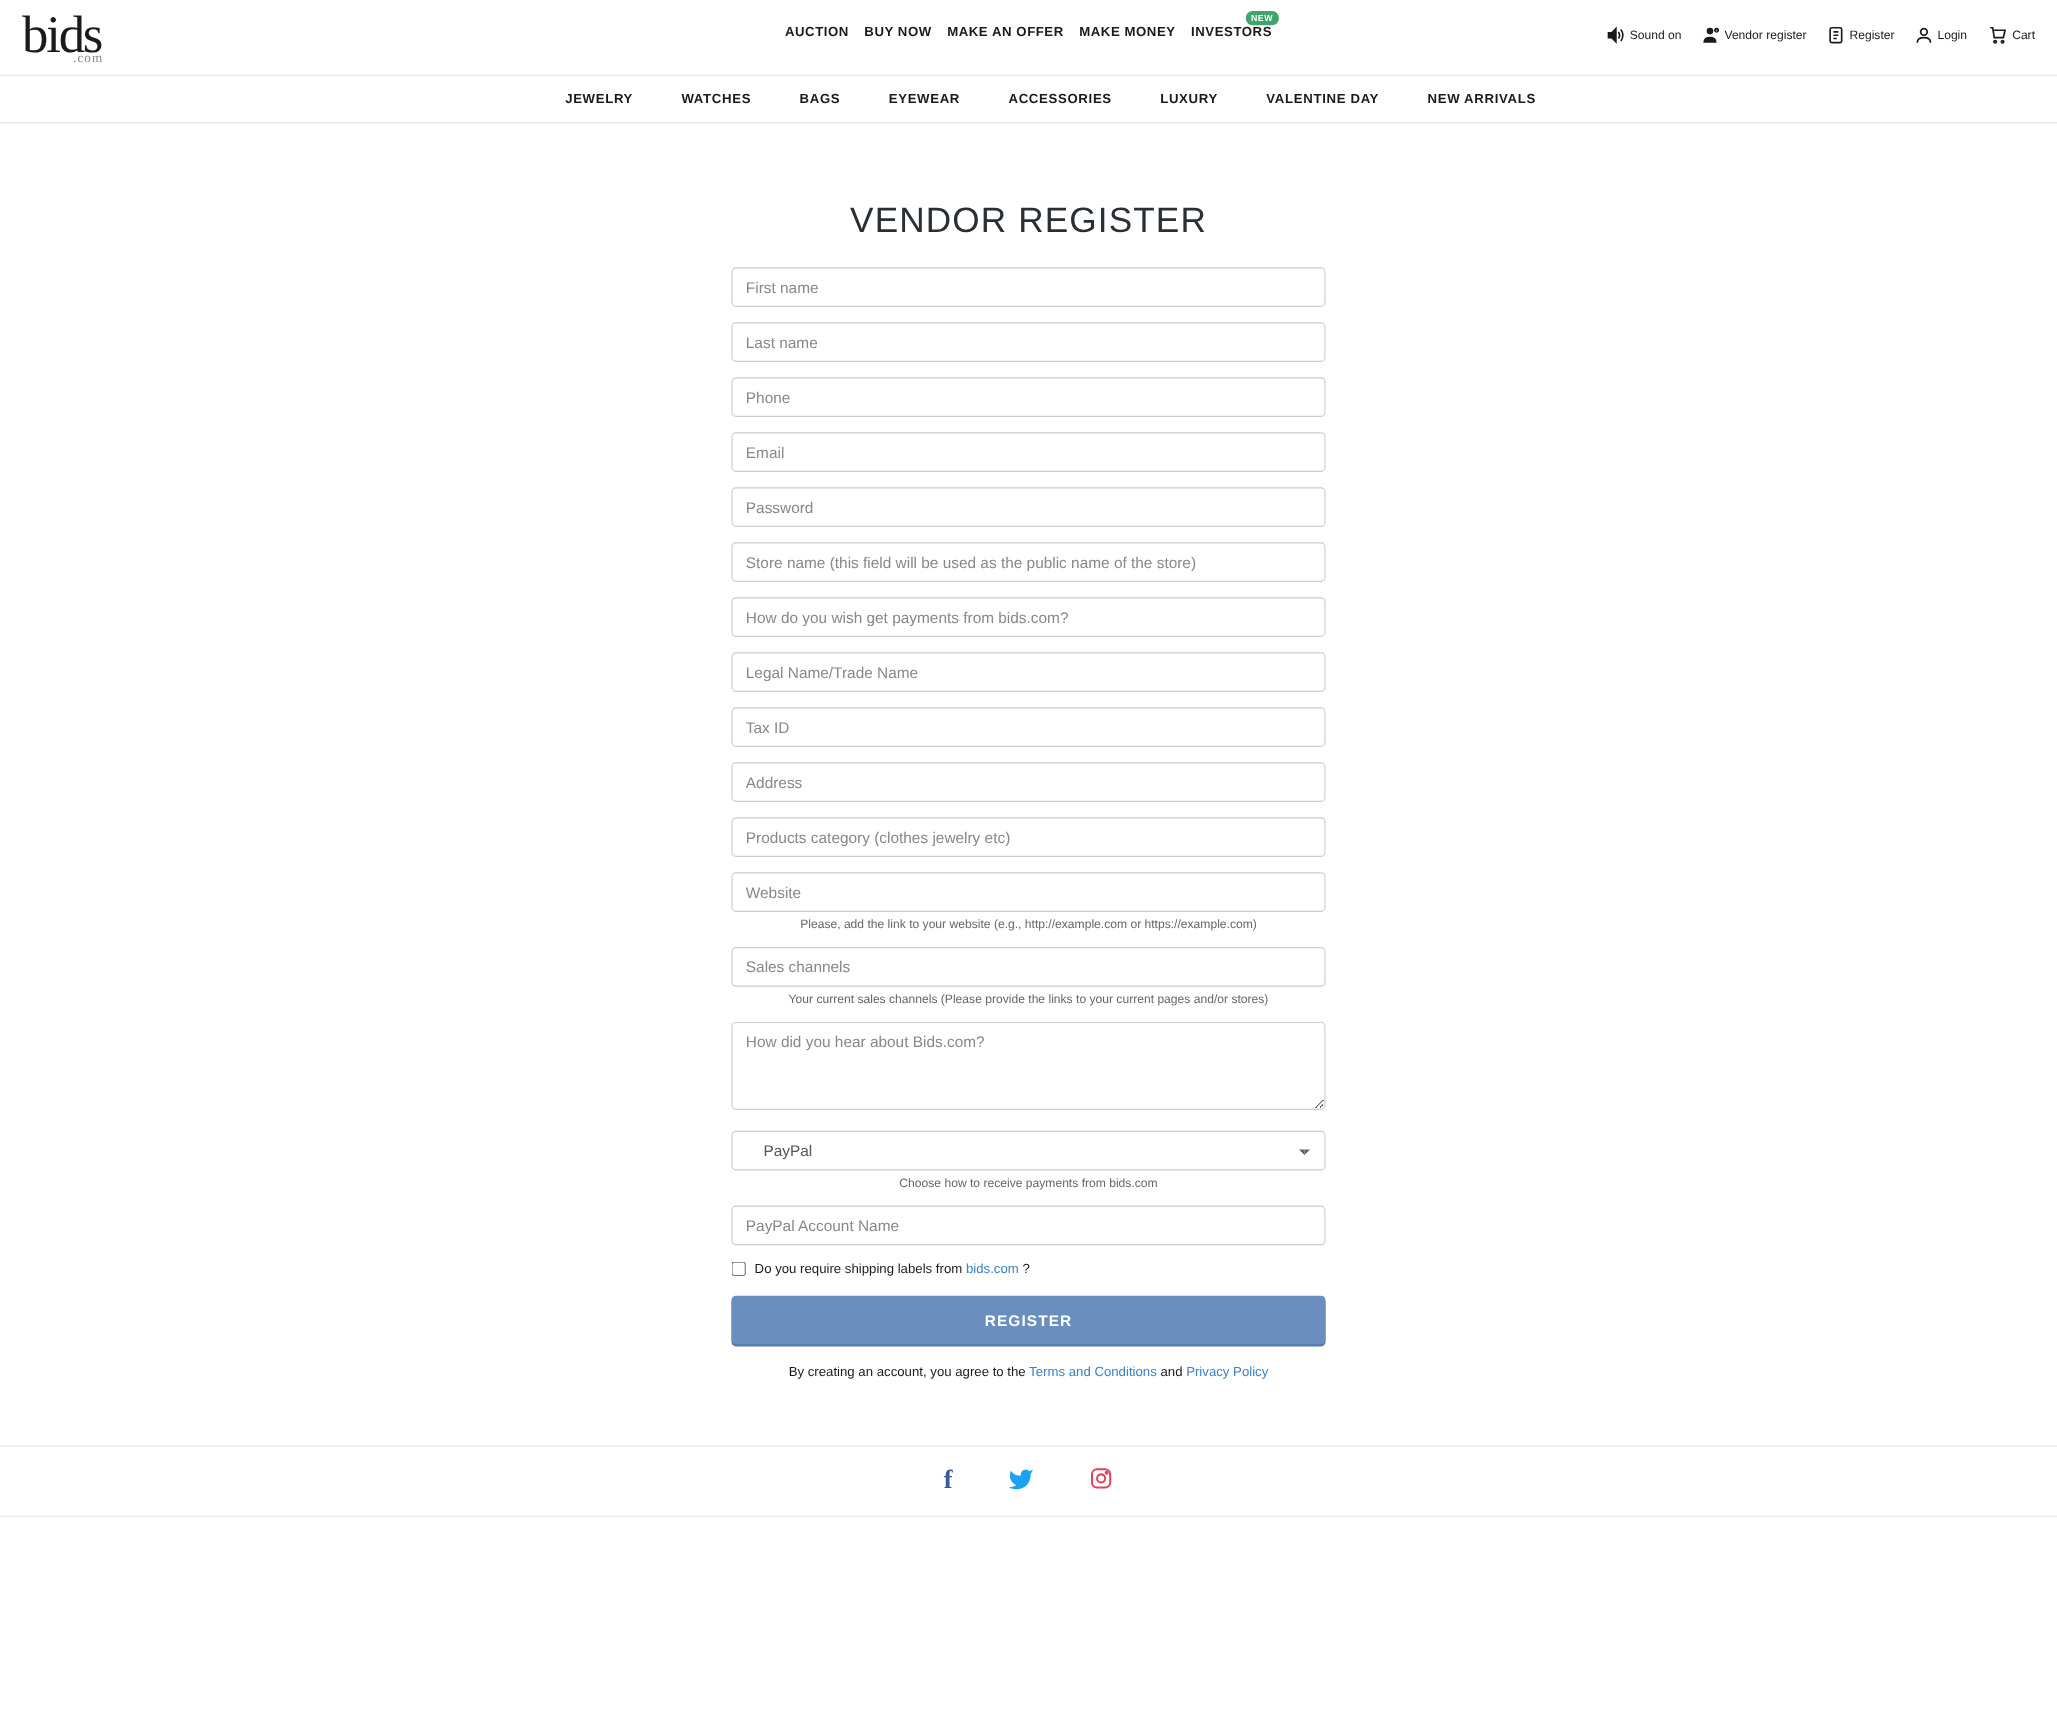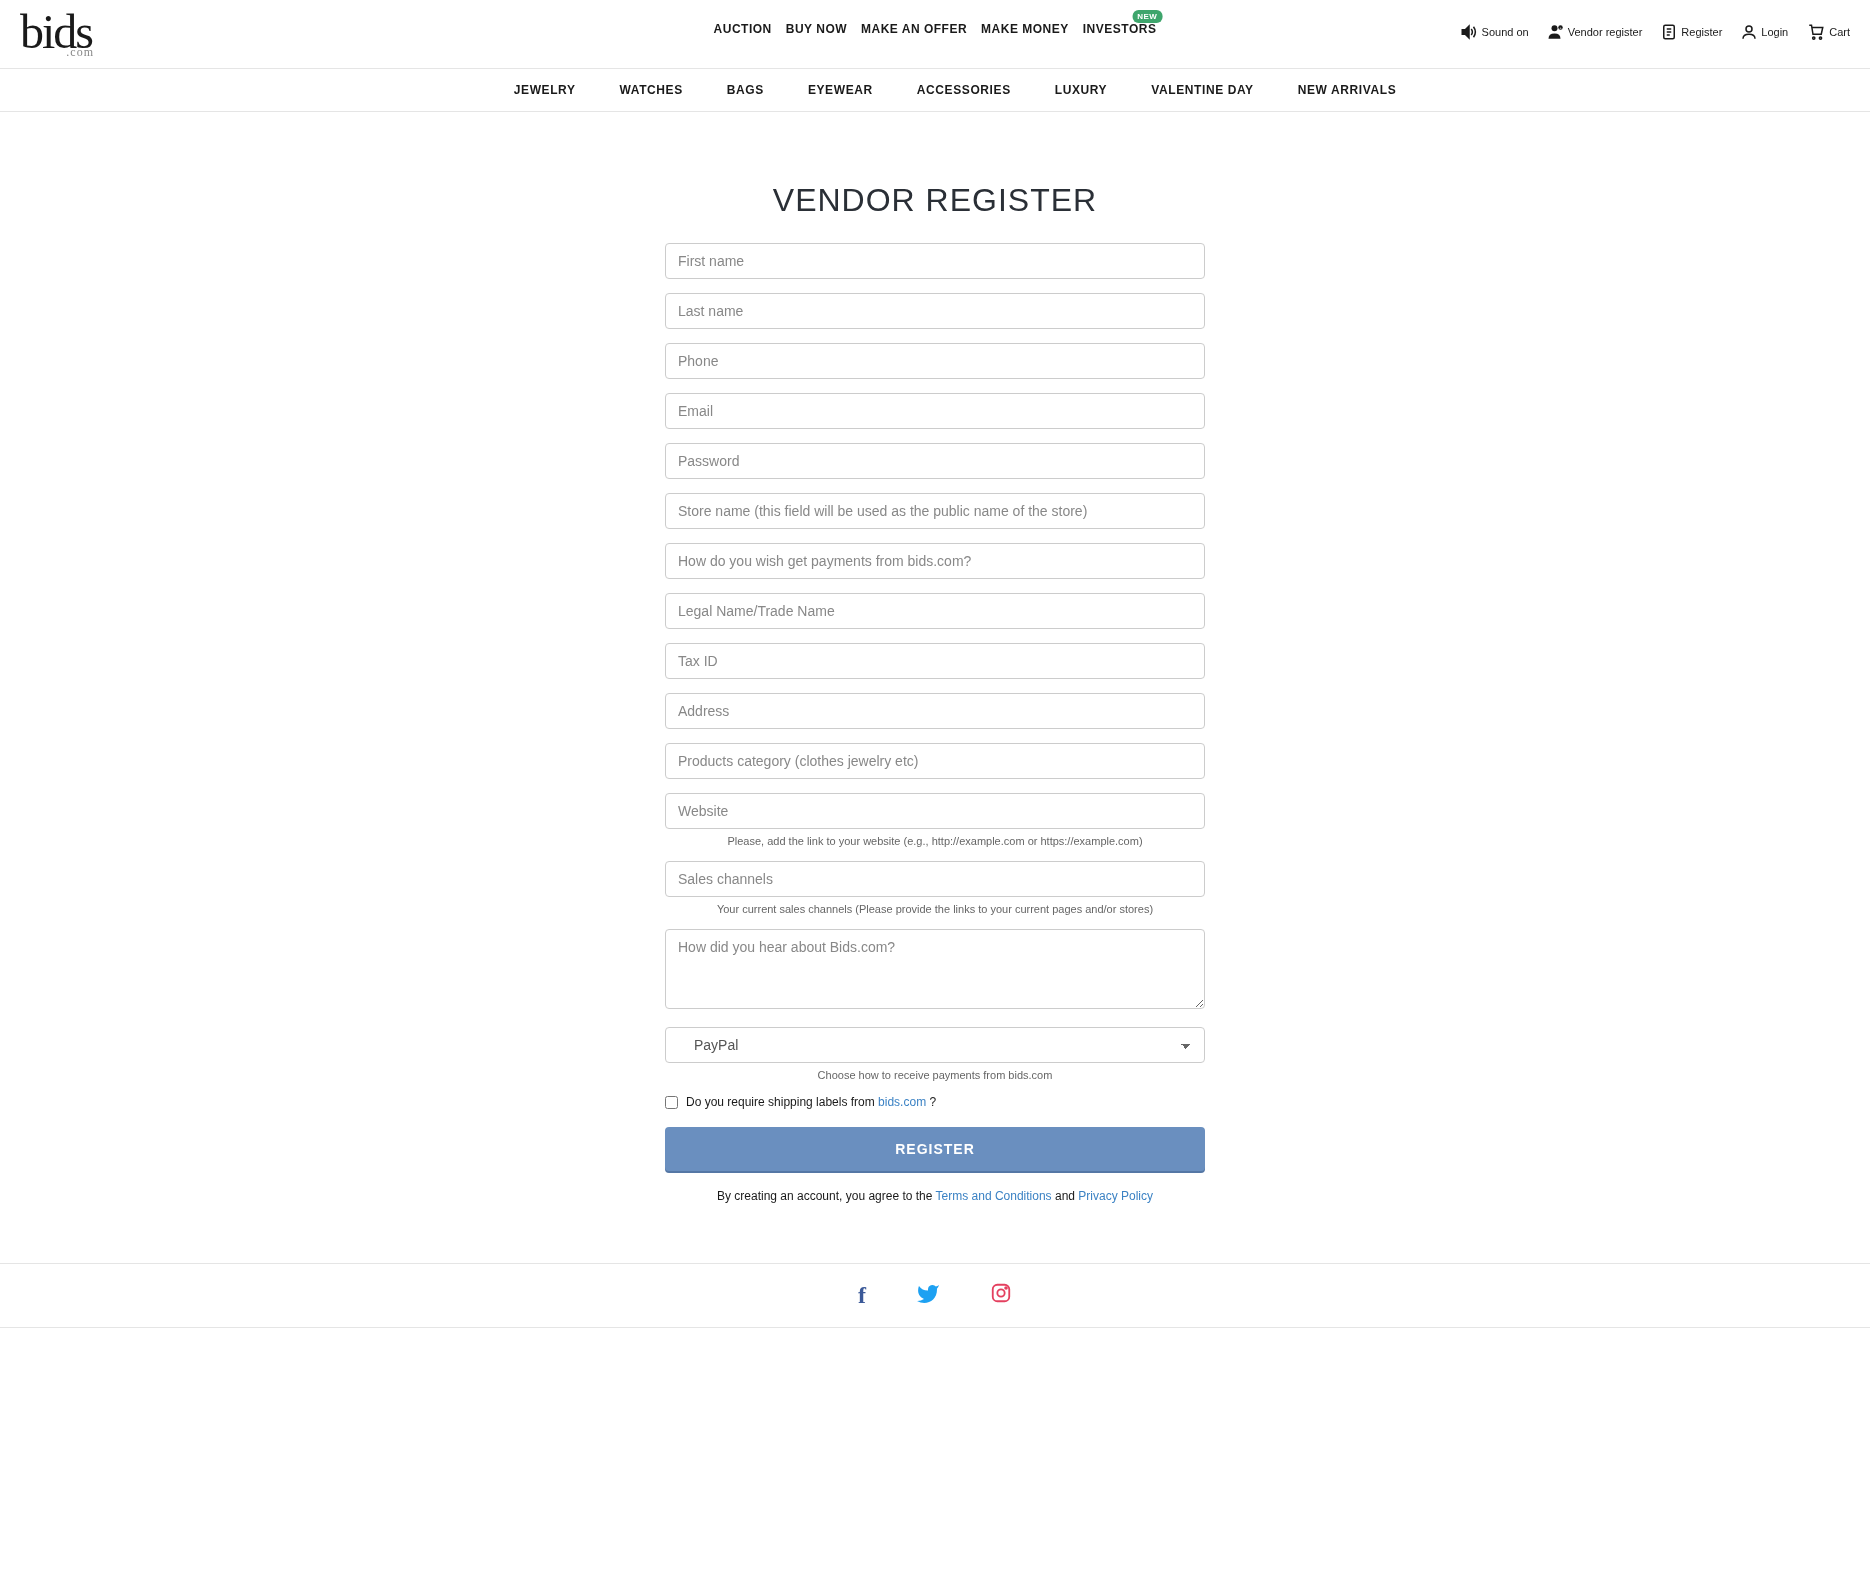--- a/index.html
+++ b/index.html
@@ -163,20 +163,21 @@
   <input class="form-field" type="text" placeholder="Products category (clothes jewelry etc)" style="">
   <input class="form-field" type="text" placeholder="Website" style="">
   <span class="help-text">Please, add the link to your website (e.g., http://example.com or https://example.com)</span>
   <input class="form-field" type="text" placeholder="Sales channels" style="">
   <span class="help-text">Your current sales channels (Please provide the links to your current pages and/or stores)</span>
   <textarea class="form-field" placeholder="How did you hear about Bids.com?" style=""></textarea>
   <select class="form-field">
     <option>PayPal</option>
   </select>
   <span class="help-text">Choose how to receive payments from bids.com</span>
+  <input class="form-field" type="text" placeholder="PayPal Account Name" style="">
 
   <div class="check-row">
     <input type="checkbox" style="">
     <label>
       <span>Do you require shipping labels from </span><a href="#">bids.com</a><span> ?</span>
     </label>
   </div>
 
   <button class="submit-btn">REGISTER</button>
 

